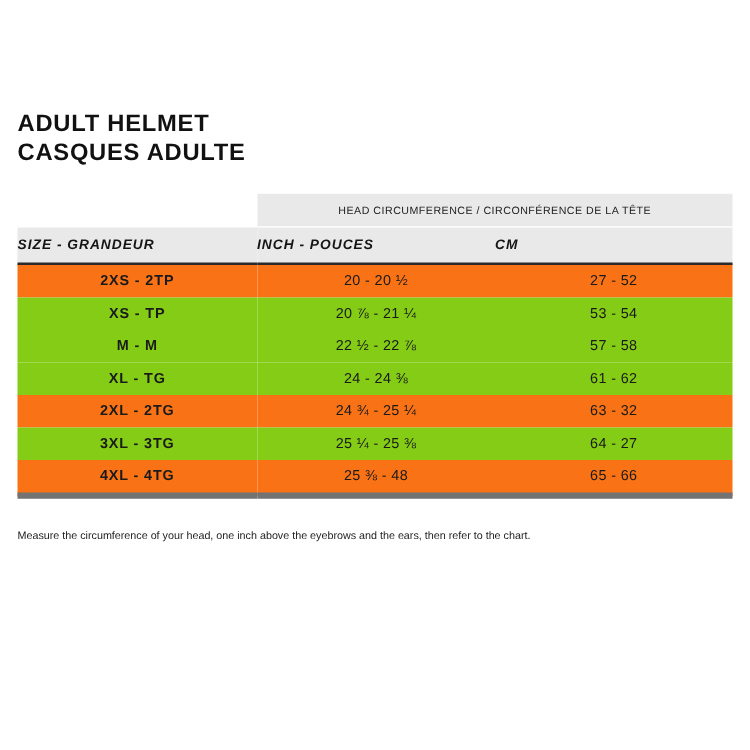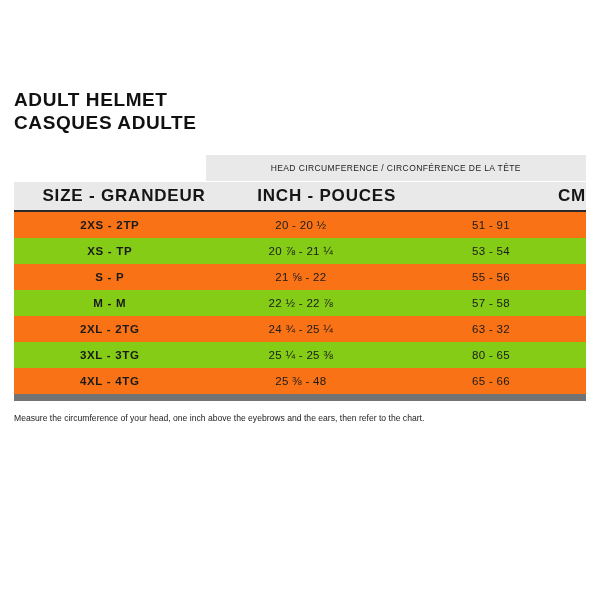--- a/index.html
+++ b/index.html
@@ -51,52 +51,53 @@
     font-weight: normal;
     letter-spacing: 0.4px;
     text-align: center;
     color: #222222;
     height: 26px;
     vertical-align: middle;
     border-bottom: 1px solid #ffffff;
   }
   .col-header {
     background: #e9e9e9;
-    font-size: 17px;
+    font-size: 11px;
     font-weight: bold;
     letter-spacing: 0.8px;
-    text-align: right;
+    text-align: left;
     color: #151515;
     height: 28px;
     vertical-align: middle;
     border-bottom: 2px solid #2a2a2a;
+    font-style: italic;
   }
   .data-cell {
     text-align: center;
     font-size: 11.5px;
     height: 26px;
     vertical-align: middle;
     color: #1a1a1a;
     letter-spacing: 0.3px;
   }
   .data-cell.size {
     font-weight: bold;
     letter-spacing: 0.7px;
   }
   tr.row-odd .data-cell {
     background: #f97316;
   }
   tr.row-even .data-cell {
     background: #84cc16;
   }
   tr.last-row .data-cell {
-    border-bottom: 7px solid #737373;
+    border-bottom: 5px solid #737373;
   }
   .notes {
-    margin-top: 11px;
+    margin-top: 23px;
     font-size: 8.6px;
     line-height: 12.5px;
     color: #222222;
   }
   .notes div {
     white-space: nowrap;
   }
 </style>
 </head>
 <body>
@@ -122,46 +123,46 @@
       <tr>
         <th class="col-header">SIZE - GRANDEUR</th>
         <th class="col-header">INCH - POUCES</th>
         <th class="col-header">CM</th>
       </tr>
     </thead>
     <tbody>
       <tr class="row-odd">
         <td class="data-cell size">2XS - 2TP</td>
         <td class="data-cell">20 - 20 ½</td>
-        <td class="data-cell">51 - 91</td>
+        <td class="data-cell">27 - 52</td>
       </tr>
       <tr class="row-even">
         <td class="data-cell size">XS - TP</td>
         <td class="data-cell">20 ⅞ - 21 ¼</td>
         <td class="data-cell">53 - 54</td>
       </tr>
-      <tr class="row-odd">
-        <td class="data-cell size">S - P</td>
-        <td class="data-cell">21 ⅝ - 22</td>
-        <td class="data-cell">55 - 56</td>
-      </tr>
       <tr class="row-even">
         <td class="data-cell size">M - M</td>
         <td class="data-cell">22 ½ - 22 ⅞</td>
         <td class="data-cell">57 - 58</td>
+      </tr>
+      <tr class="row-even">
+        <td class="data-cell size">XL - TG</td>
+        <td class="data-cell">24 - 24 ⅜</td>
+        <td class="data-cell">61 - 62</td>
       </tr>
       <tr class="row-odd">
         <td class="data-cell size">2XL - 2TG</td>
         <td class="data-cell">24 ¾ - 25 ¼</td>
         <td class="data-cell">63 - 32</td>
       </tr>
       <tr class="row-even">
         <td class="data-cell size">3XL - 3TG</td>
         <td class="data-cell">25 ¼ - 25 ⅜</td>
-        <td class="data-cell">80 - 65</td>
+        <td class="data-cell">64 - 27</td>
       </tr>
       <tr class="row-odd last-row">
         <td class="data-cell size">4XL - 4TG</td>
         <td class="data-cell">25 ⅜ - 48</td>
         <td class="data-cell">65 - 66</td>
       </tr>
     </tbody>
   </table>
 
   <div class="notes">

